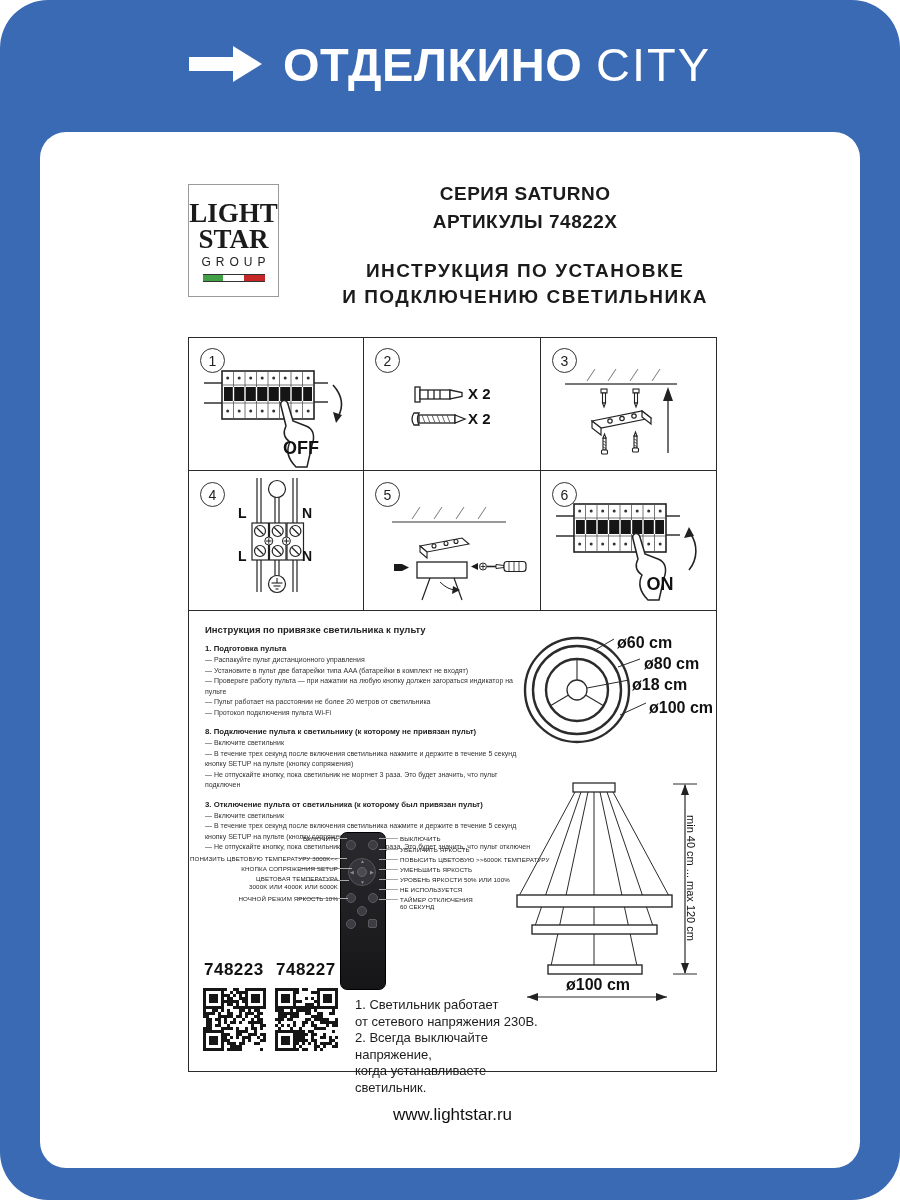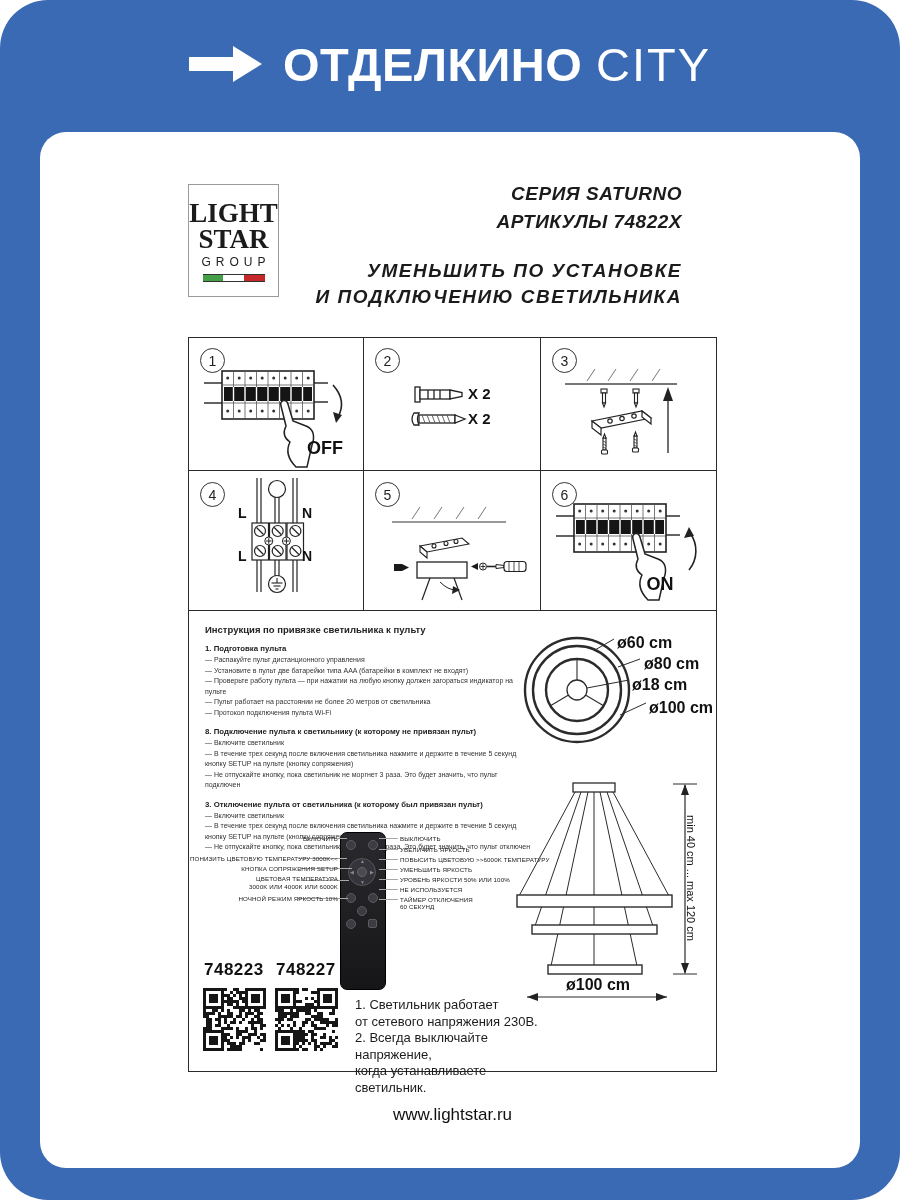--- a/index.html
+++ b/index.html
@@ -9,21 +9,21 @@
   .banner { position:absolute; left:0; top:26px; width:900px; height:76px; display:flex; align-items:center; justify-content:center; gap:20px; }
   .banner-text { color:#fff; font-size:47px; letter-spacing:0.5px; white-space:nowrap; }
   .banner-text b { font-weight:700; }
   .banner-text .lite { font-weight:400; letter-spacing:2px; }
   .card { position:absolute; left:40px; top:132px; width:820px; height:1036px; background:#fff; border-radius:26px; }
   .logo-box { position:absolute; left:188px; top:184px; width:91px; height:113px; border:1.5px solid #9a9a9a; background:#fff; display:flex; flex-direction:column; align-items:center; justify-content:center; }
   .logo-word { font-family:"Liberation Serif", serif; font-weight:700; font-size:27px; line-height:26px; letter-spacing:0px; color:#1b1b1b; transform:scaleY(1.05); }
   .logo-group { font-size:12px; letter-spacing:5px; color:#222; margin:3px 0 5px 5px; }
   .logo-flag { width:62px; height:8px; border-top:1.5px solid #333; border-bottom:1.5px solid #333; display:flex; }
   .logo-flag div { flex:1; }
-  .header-block { position:absolute; right:218px; top:183px; text-align:right; color:#1b1b1b;font-style:italic; }
+  .header-block { position:absolute; right:192px; top:183px; text-align:center; color:#1b1b1b; }
   .hdr-line1 { font-size:19px; font-weight:700; letter-spacing:0.5px; }
   .hdr-line2 { font-size:19px; font-weight:700; letter-spacing:0.5px; margin-top:6px; }
   .hdr-title { font-size:19px; font-weight:700; letter-spacing:1.5px; margin-top:4px; }
   .instr-box { position:absolute; left:188px; top:337px; width:529px; height:735px; border:1.4px solid #2b2b2b; background:#fff; }
   .vdiv { position:absolute; width:1.2px; background:#2b2b2b; }
   .hdiv { position:absolute; height:1.2px; background:#2b2b2b; }
   .step-circle { position:absolute; width:25px; height:25px; border:1.2px solid #333; border-radius:50%; display:flex; align-items:center; justify-content:center; font-size:14px; color:#222; background:#fff; }
   .ovl { position:absolute; color:#111; font-weight:700; }
   .pairing { position:absolute; left:205px; top:624px; width:327px; color:#222; }
   .p-title { font-size:9.5px; font-weight:700; margin-bottom:5px; }
@@ -70,21 +70,21 @@
     <div class="logo-flag">
       <div style="background:#43a047"></div>
         <div style="background:#ffffff"></div>
         <div style="background:#c62828"></div>
     </div>
   </div>
 
   <div class="header-block">
     <div class="hdr-line1">СЕРИЯ SATURNO</div>
     <div class="hdr-line2">АРТИКУЛЫ 74822X</div>
-    <div class="hdr-title" style="margin-top:27px;">УМЕНЬШИТЬ ПО УСТАНОВКЕ</div>
+    <div class="hdr-title" style="margin-top:27px;">ИНСТРУКЦИЯ ПО УСТАНОВКЕ</div>
     <div class="hdr-title">И ПОДКЛЮЧЕНИЮ СВЕТИЛЬНИКА</div>
   </div>
 
   <div class="instr-box"></div>
   <div class="vdiv" style="left:363px; top:337px; height:273px;"></div>
   <div class="vdiv" style="left:540px; top:337px; height:273px;"></div>
   <div class="hdiv" style="left:188px; top:470px; width:529px;"></div>
   <div class="hdiv" style="left:188px; top:610px; width:529px;"></div>
 
   <div class="step-circle" style="left:200px; top:348px;">1</div>
@@ -141,21 +141,21 @@
             <circle cx="100.7" cy="66" r="1.5"></circle>
             <circle cx="112.2" cy="66" r="1.5"></circle>
         </g>
         <path d="M100 122 C92 114 90 105 94 97 C88 93 87 87 90 81 L85 61 C83.5 55.5 90 53 91.8 58.5 L97 76 L110 81 C118 84 119 92 116 100 L111 122 Z" fill="#fff" stroke-width="1.5"></path>
       </g>
     </defs>
     <use href="#bkr"></use>
     <path d="M137 40 C146 50 148 61 142 72" fill="none" stroke="#222" stroke-width="1.6"></path>
     <polygon points="137,67 146,70 140,78" fill="#222"></polygon>
   </svg>
-  <div class="ovl" style="left:283px; top:438px; width:60px; text-align:right; font-size:18px;">OFF</div>
+  <div class="ovl" style="left:283px; top:438px; width:60px; text-align:left; font-size:18px;">OFF</div>
 
   <svg style="left:370px; top:345px;" width="163" height="120" viewBox="0 0 163 120">
     <g stroke="#222" fill="#fff" stroke-width="1.3">
       <rect x="45" y="42" width="5" height="15"></rect>
       <rect x="50" y="45" width="30" height="9"></rect>
       <line x1="58" y1="45" x2="58" y2="54"></line>
         <line x1="64" y1="45" x2="64" y2="54"></line>
         <line x1="70" y1="45" x2="70" y2="54"></line>
       <polygon points="80,45 92,47.5 92,51.5 80,54"></polygon>
       <path d="M44 68 q-4 6 0 12 l5 0 q-3 -6 0 -12 Z"></path>

